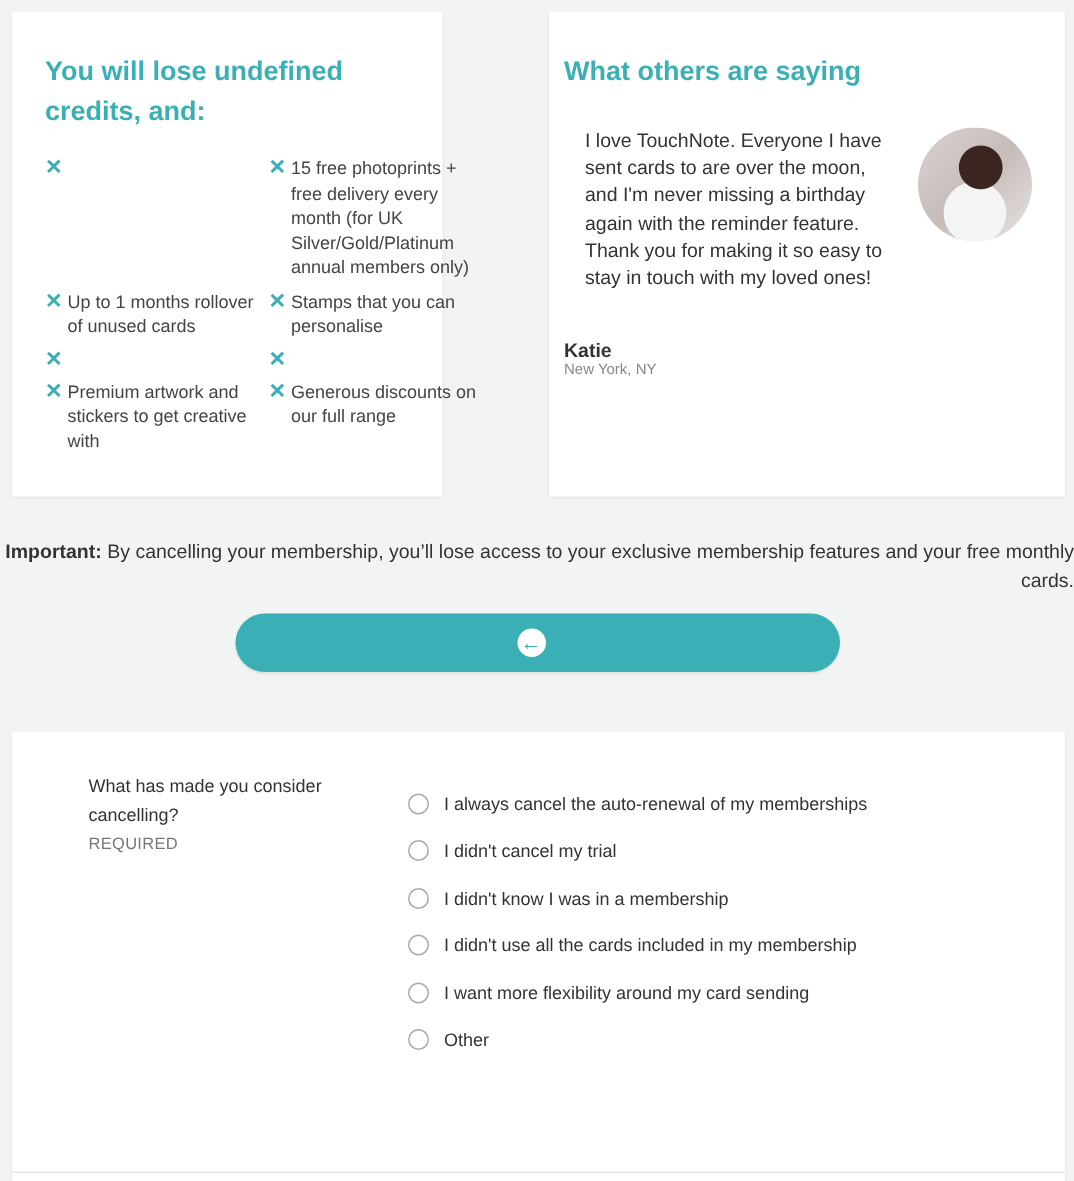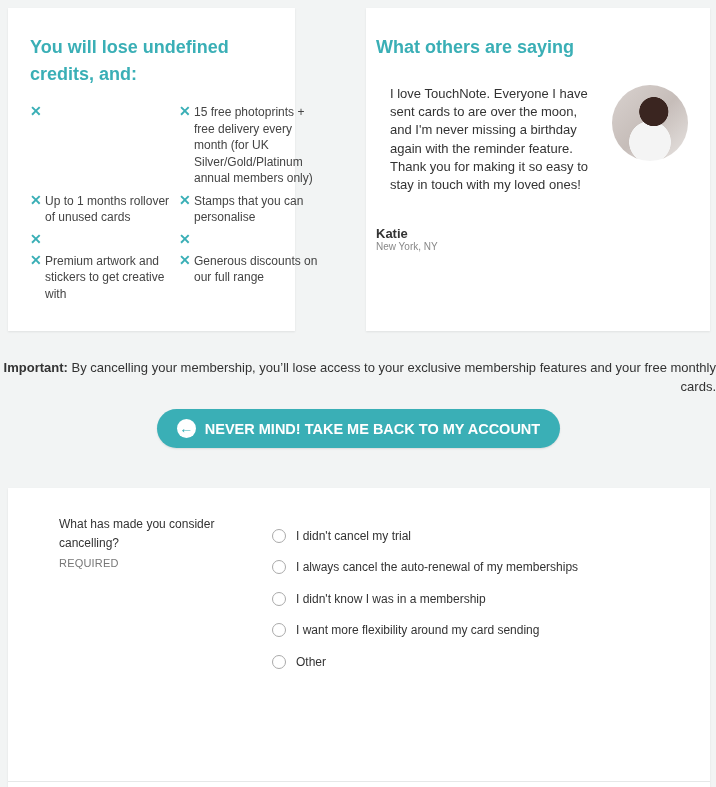--- a/index.html
+++ b/index.html
@@ -120,40 +120,43 @@
   <div class="author">Katie</div>
   <div class="location">New York, NY</div>
 </div>
 
 <div id="important">
   <b>Important:</b><span> By cancelling your membership, you’ll lose access to your exclusive membership features and your free monthly cards.</span>
 </div>
 
 <button id="back-button">
   <span class="arrow-circle">←</span>
-  <span>NEVER MIND! TAKE ME BACK TO MY ACCOUNT</span>
 </button>
 
 <div class="card" id="reason-card">
   <div class="question">
     <div>What has made you consider cancelling?</div>
     <div class="required">REQUIRED</div>
   </div>
   <div class="options">
     <label class="option">
         <span class="radio"></span>
+        <span>I always cancel the auto-renewal of my memberships</span>
+      </label>
+    <label class="option">
+        <span class="radio"></span>
         <span>I didn't cancel my trial</span>
       </label>
     <label class="option">
         <span class="radio"></span>
-        <span>I always cancel the auto-renewal of my memberships</span>
+        <span>I didn't know I was in a membership</span>
       </label>
     <label class="option">
         <span class="radio"></span>
-        <span>I didn't know I was in a membership</span>
+        <span>I didn't use all the cards included in my membership</span>
       </label>
     <label class="option">
         <span class="radio"></span>
         <span>I want more flexibility around my card sending</span>
       </label>
     <label class="option">
         <span class="radio"></span>
         <span>Other</span>
       </label>
   </div>

